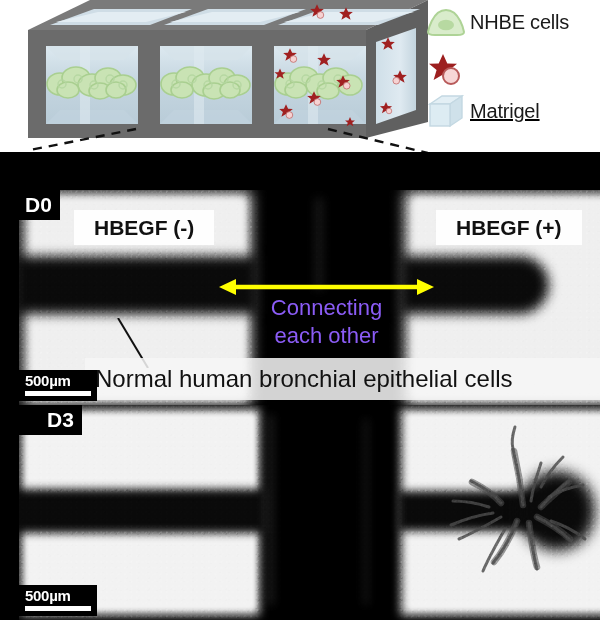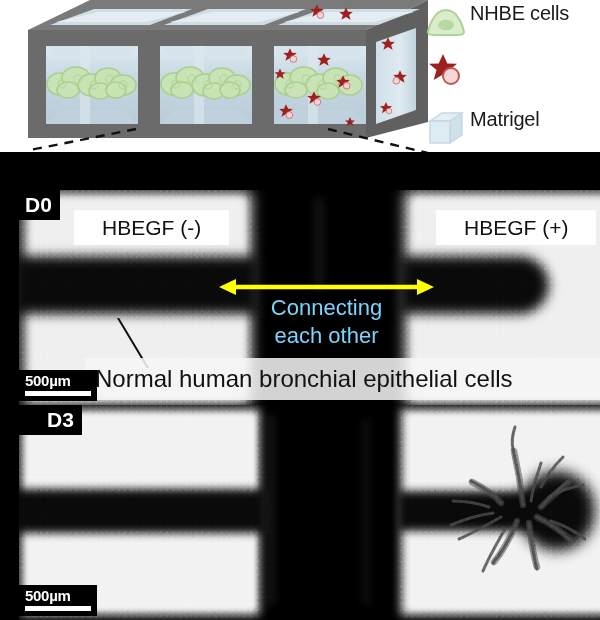--- a/index.html
+++ b/index.html
@@ -6,26 +6,26 @@
   body{width:600px;height:620px;overflow:hidden;
        font-family:"Liberation Sans","DejaVu Sans",sans-serif;}
   .figure{position:relative;width:600px;height:620px;background:#000;}
 
   
   .schematic{position:absolute;left:0;top:0;width:600px;height:152px;background:#fff;}
   .schematic-inner{position:absolute;inset:0;}
 
   .device-svg{position:absolute;left:28px;top:-2px;}
   .legend{position:absolute;left:424px;top:0;width:176px;height:150px;}
-  .legend-row{position:absolute;display:flex;}
+  .legend-row{position:absolute;display:flex;align-items:center;}
   .legend-row .glyph{width:46px;height:40px;position:relative;flex:0 0 46px;}
   .legend-row .lbl{font-size:20px;color:#1a1a1a;white-space:nowrap;letter-spacing:-0.2px;}
   #lg-cells{top:2px;left:0;}
   #lg-hbegf{top:50px;left:0;}
-  #lg-matrigel{top:108px;left:0;}
+  #lg-matrigel{top:91px;left:0;text-decoration:underline;}
 
   
   .gap-band{position:absolute;left:0;top:152px;width:600px;height:38px;background:#000;}
 
   
   .panel{position:absolute;left:0;width:600px;overflow:hidden;background:#000;margin-left:19px;}
   #panel-d0{top:190px;height:215px;}
   #panel-d3{top:405px;height:215px;}
   .micro{position:absolute;inset:0;}
 
@@ -42,27 +42,27 @@
 
   
   .gel{position:absolute;background:#e9e9e9;filter:blur(7px);}
   .gel-sharp{position:absolute;background:#efefef;filter:blur(3px);}
   .channel{position:absolute;background:#0a0a0a;filter:blur(6px);}
 
   
   .daylabel{position:absolute;background:#000;color:#fff;font-weight:bold;
     font-size:21px;line-height:1;padding:4px 8px 5px 6px;z-index:9;}
   .wbox{position:absolute;background:rgba(255,255,255,.93);color:#111;
-    font-size:21px;line-height:1;padding:7px 28px;z-index:8;white-space:nowrap;}
+    font-size:21px;line-height:1;padding:7px 20px;z-index:8;white-space:nowrap;font-weight:bold;}
   .cellcaption{position:absolute;background:rgba(246,246,246,.86);color:#111;
     font-size:24px;line-height:1;padding:9px 10px;z-index:8;white-space:nowrap;}
   .leader{position:absolute;z-index:8;}
 
   .arrowwrap{position:absolute;z-index:9;}
-  .arrowtext{position:absolute;z-index:9;color:#7dd3fc;font-size:22px;
+  .arrowtext{position:absolute;z-index:9;color:#8b5cf6;font-size:22px;
     line-height:1.12;text-align:center;white-space:nowrap;}
 
   .scalebar{position:absolute;background:#000;z-index:9;padding:3px 6px 5px 6px;}
   .scalebar .txt{color:#fff;font-size:15px;font-weight:bold;line-height:1;
     letter-spacing:-0.3px;}
   .scalebar .bar{background:#fff;height:5px;margin-top:3px;width:100%;}
 </style>
 </head>
 <body>
 

